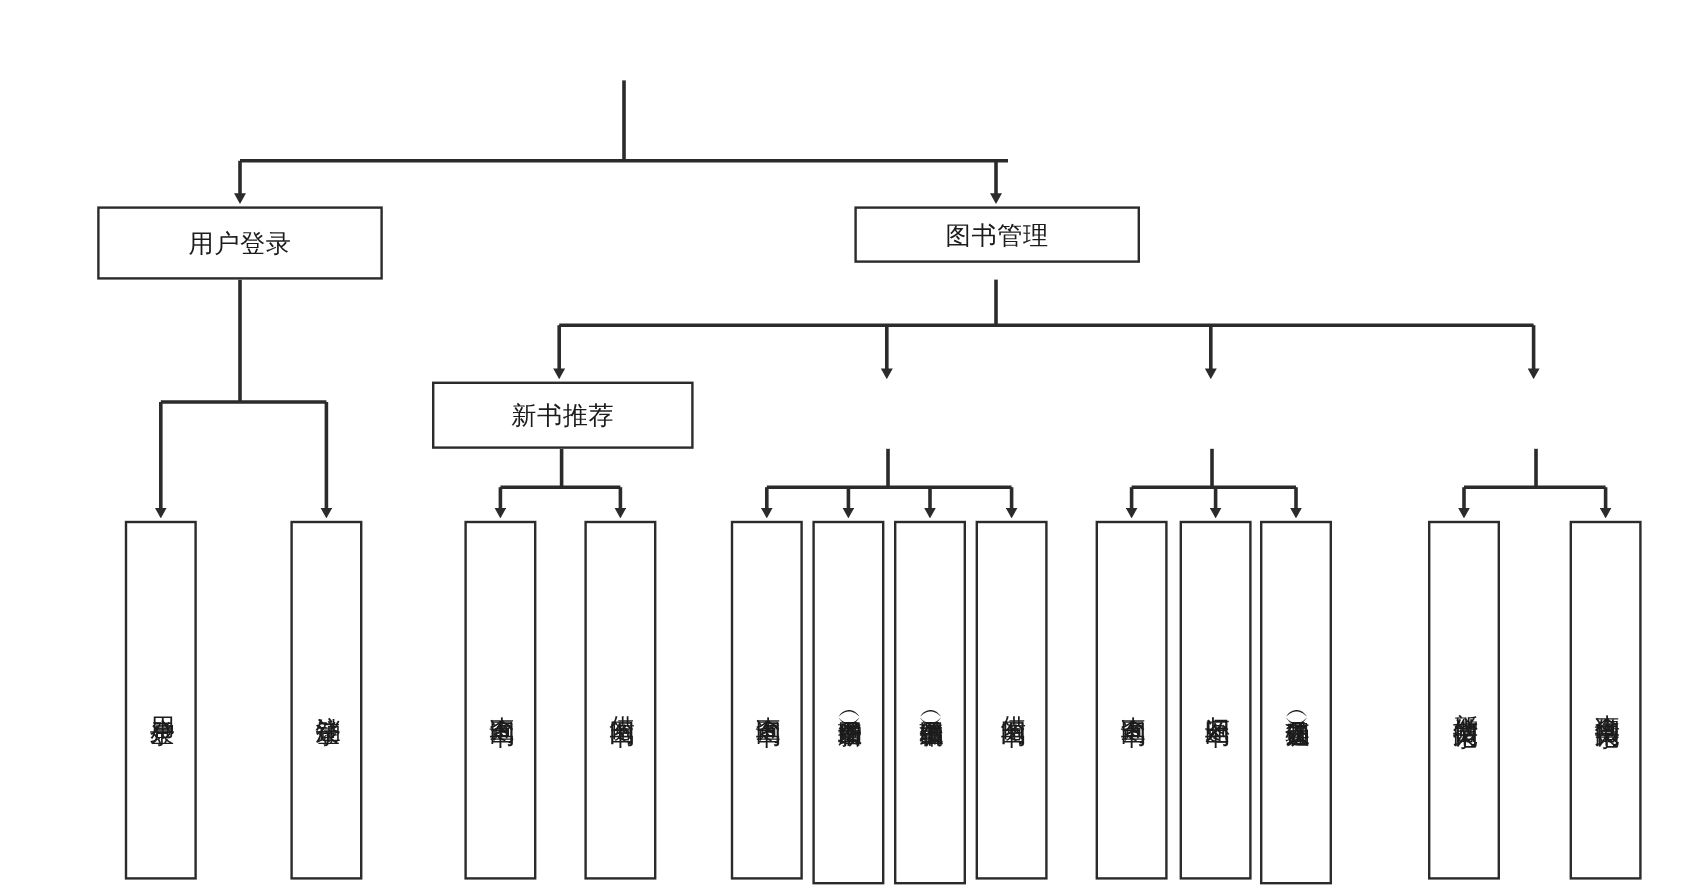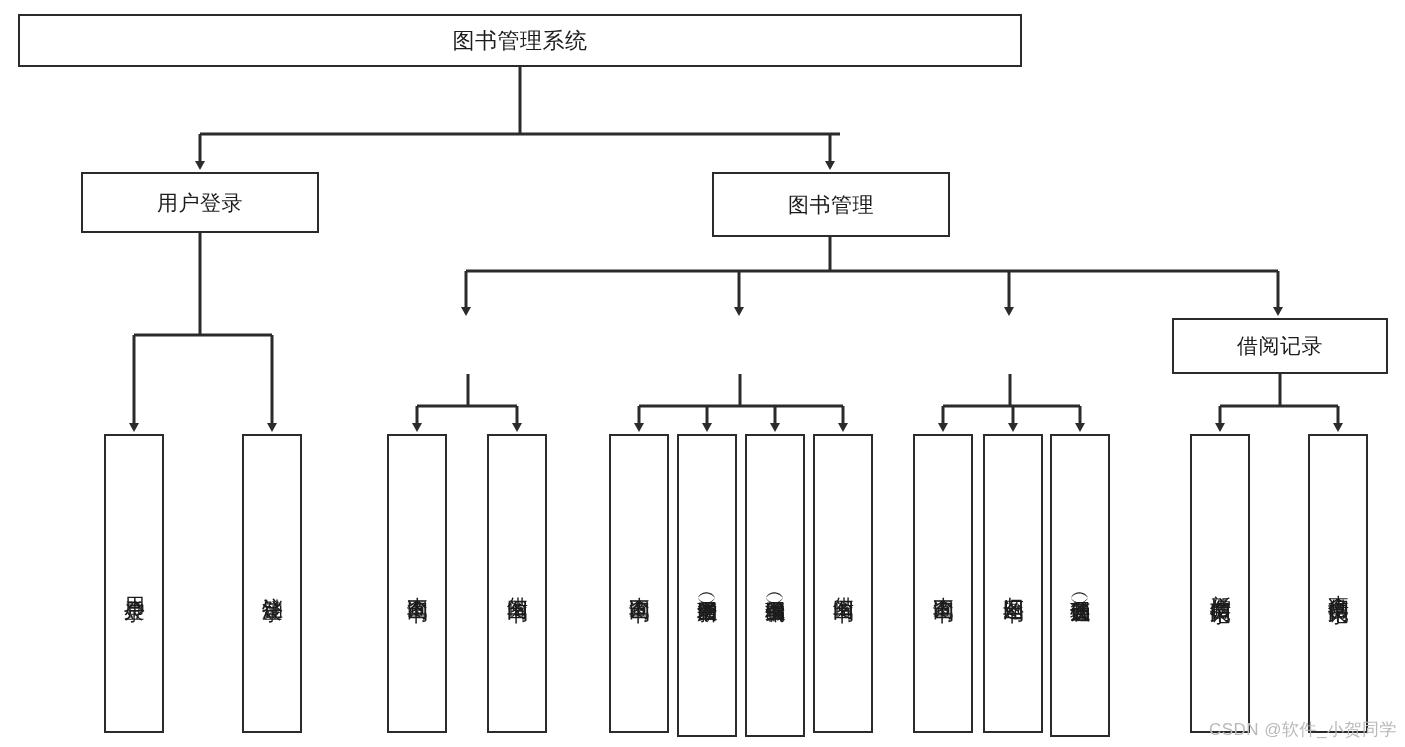--- a/index.html
+++ b/index.html
@@ -113,33 +113,30 @@
       <path d="M1080,406 L1080,424" marker-end="url(#arrow)"></path>
 
       <path d="M1280,374 L1280,406"></path>
       <path d="M1220,406 L1338,406"></path>
       <path d="M1220,406 L1220,424" marker-end="url(#arrow)"></path>
       <path d="M1338,406 L1338,424" marker-end="url(#arrow)"></path>
 
     </g>
   </svg>
 
-  <div class="node horiz root" style="left:18px; top:14px; width:1004px; height:53px;">
-    <span>图书管理系统</span>
-  </div>
 
   <div class="node horiz" style="left:81px; top:172px; width:238px; height:61px;">
     <span>用户登录</span>
   </div>
-  <div class="node horiz" style="left:712px; top:172px; width:238px; height:65px;">
+  <div class="node horiz" style="left:712px; top:172px; width:238px; height:47px;">
     <span>图书管理</span>
   </div>
 
-  <div class="node horiz" style="left:1172px; top:318px; width:216px; height:56px;">
-    <span>借阅记录</span>
+  <div class="node horiz" style="left:360px; top:318px; width:218px; height:56px;">
+    <span>新书推荐</span>
   </div>
 
   <div class="node vert" style="left:104px; top:434px; width:60px; height:299px;">
     <span class="vlabel">用户登录</span>
   </div>
   <div class="node vert" style="left:242px; top:434px; width:60px; height:299px;">
     <span class="vlabel">注销登录</span>
   </div>
 
   <div class="node vert" style="left:387px; top:434px; width:60px; height:299px;">
@@ -172,15 +169,14 @@
     <span class="vlabel">确认归还（管理员）</span>
   </div>
 
   <div class="node vert" style="left:1190px; top:434px; width:60px; height:299px;">
     <span class="vlabel">新增借阅记录</span>
   </div>
   <div class="node vert" style="left:1308px; top:434px; width:60px; height:299px;">
     <span class="vlabel">查询借阅记录</span>
   </div>
 
-  <div class="watermark">CSDN @软件_小贺同学</div>
 
 </div>
 
 </body></html>

